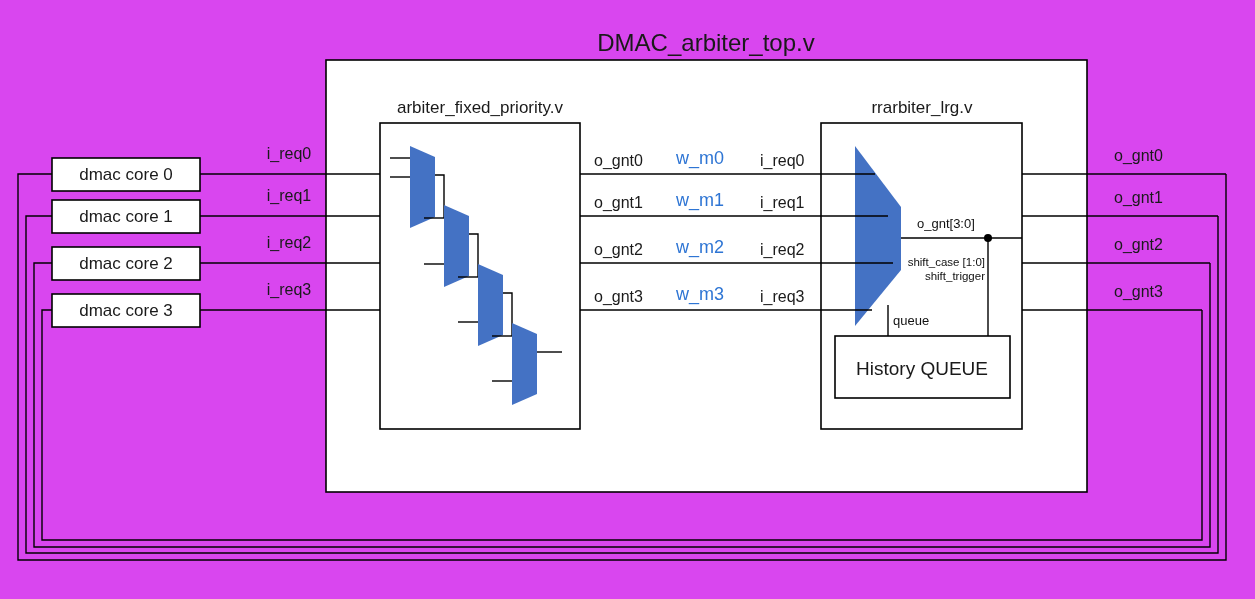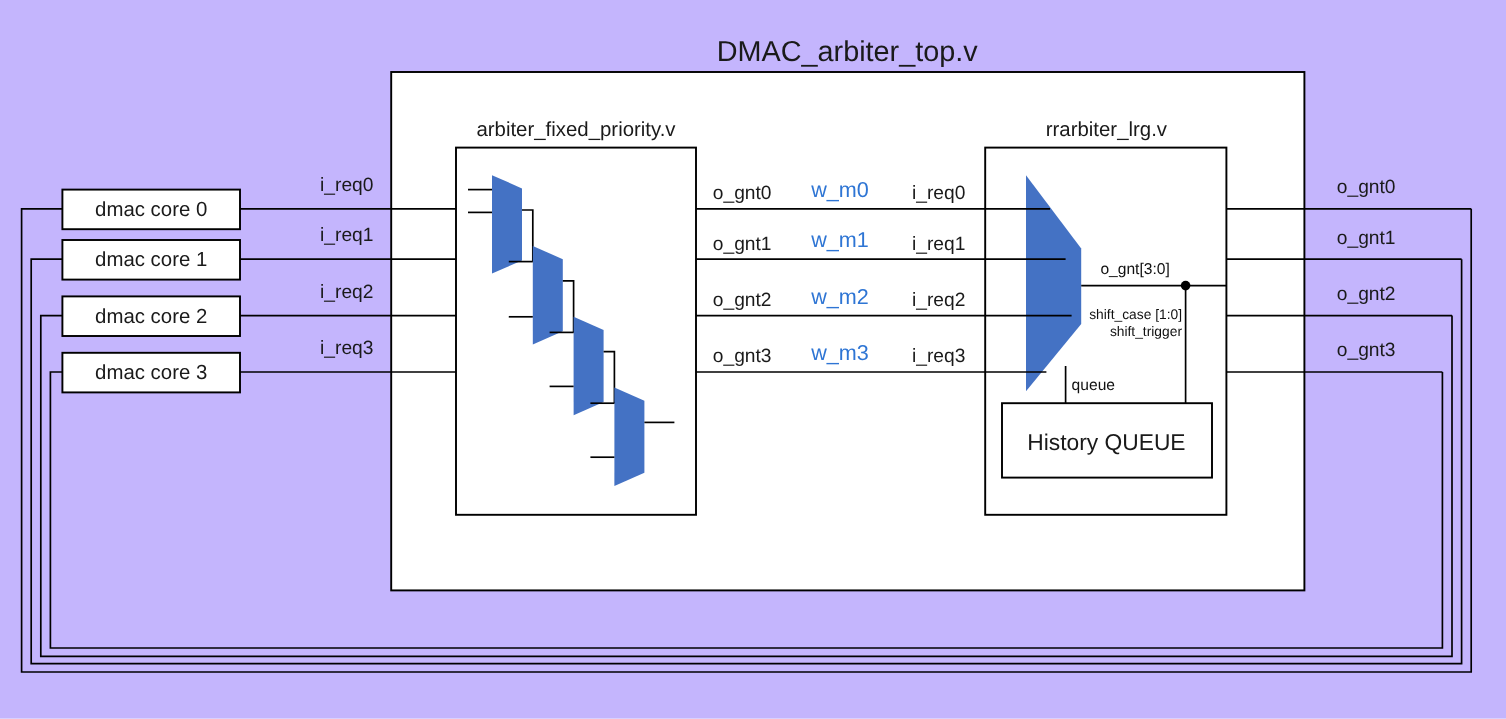--- a/index.html
+++ b/index.html
@@ -4,21 +4,21 @@
 <style>
   html, body {
     margin: 0;
     padding: 0;
     background: #ffffff;
   }
   #canvas {
     position: relative;
     width: 1255px;
     height: 599px;
-    background: #c4b5fd;
+    background: #d946ef;
     font-family: "Liberation Sans", sans-serif;
     overflow: hidden;
   }
   svg#diagram {
     position: absolute;
     top: 0; left: 0;
     width: 1255px;
     height: 599px;
   }
   .wire {

